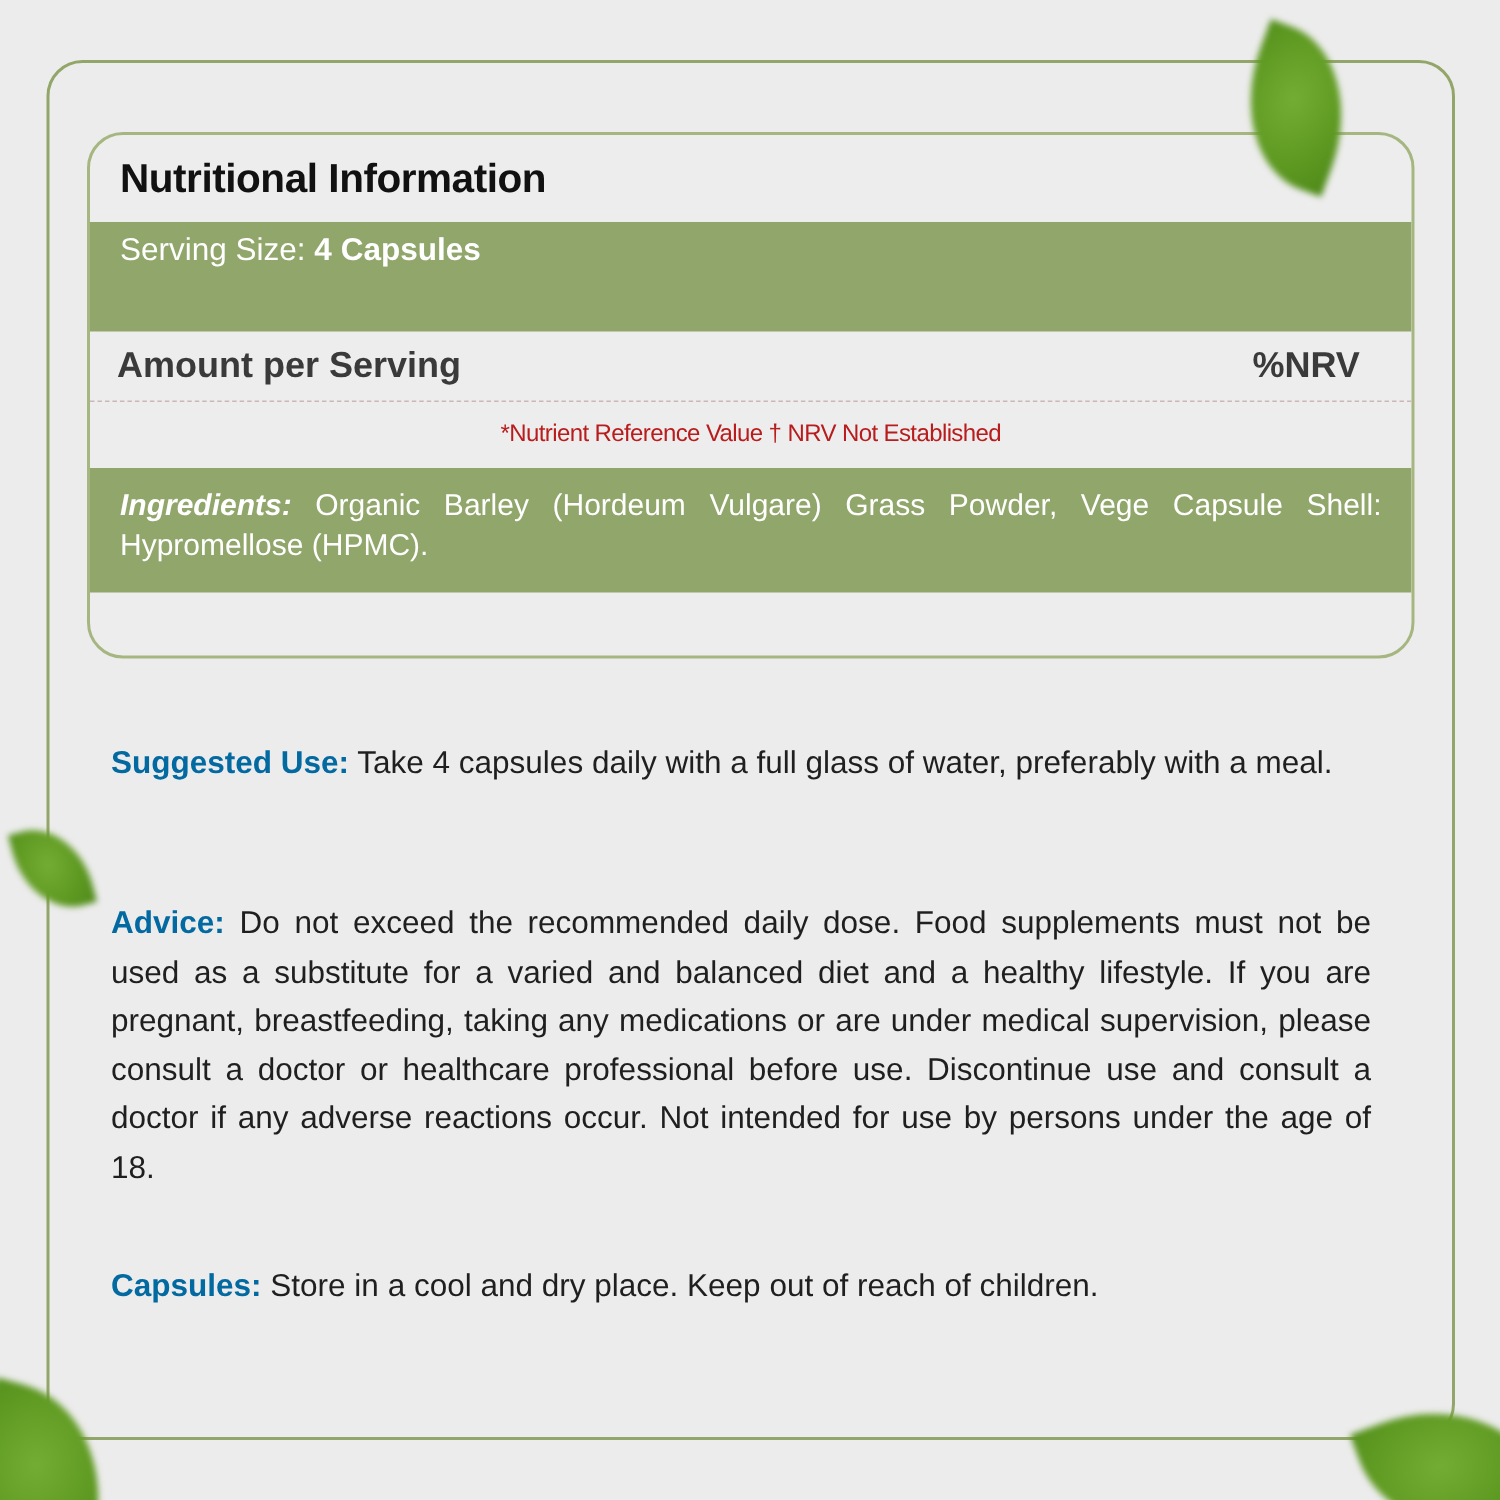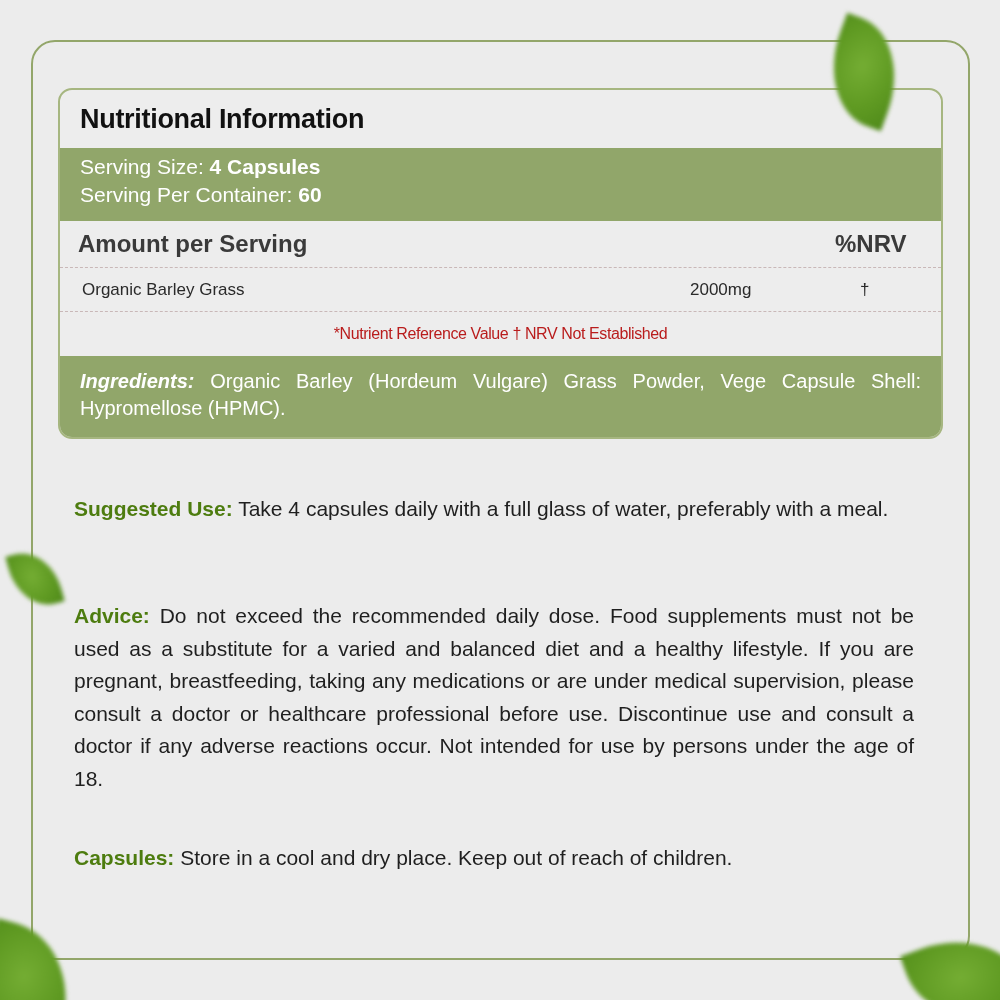--- a/index.html
+++ b/index.html
@@ -15,21 +15,21 @@
       left: 31px; top: 40px;
       width: 939px; height: 920px;
       border: 2px solid #93a66a;
       border-radius: 24px;
     }
     .nutri-table {
       position: absolute;
       left: 58px; top: 88px;
       width: 885px; height: 351px;
       border: 2px solid #a6b680;
-      border-radius: 14px;
+      border-radius: 24px;
       background: #ededed;
       overflow: hidden;
     }
     .nutri-title {
       height: 58px;
       padding-left: 20px;
       display: flex; align-items: center;
       font-size: 27px; font-weight: bold;
       color: #111;
       letter-spacing: -0.3px;
@@ -83,57 +83,48 @@
     }
     .ingredients-band b { font-weight: bold; font-style: italic; }
     .section {
       position: absolute;
       left: 74px; width: 840px;
       font-size: 21px;
       line-height: 32.5px;
       color: #1f1f1f;
       text-align: justify;
     }
-    .section b { font-weight: bold; color: #4d7c0f; }
+    .section b { font-weight: bold; color: #0369a1; }
     .leaf {
       position: absolute;
       background: radial-gradient(ellipse at 45% 45%, #74ad33 0%, #5f9a22 55%, #4f8a1a 100%);
       border-radius: 0 80% 0 80%;
       filter: blur(2px);
     }
   </style>
 </head>
 <body>
 
 <div class="outer-frame"></div>
 
 <div class="nutri-table">
   <div class="nutri-title">Nutritional Information</div>
 
   <div class="serving-band">
     <div>
       <span>Serving Size:</span>
       <b>4 Capsules</b>
     </div>
-    <div>
-      <span>Serving Per Container:</span>
-      <b>60</b>
-    </div>
   </div>
 
   <div class="amount-header">
     <span>Amount per Serving</span>
     <span class="nrv">%NRV</span>
   </div>
 
-  <div class="ingredient-row">
-    <span>Organic Barley Grass</span>
-    <span class="amt">2000mg</span>
-    <span class="nrv-val">†</span>
-  </div>
 
   <div class="footnote">*Nutrient Reference Value † NRV Not Established</div>
 
   <div class="ingredients-band">
     <b>Ingredients:</b>
     <span>Organic Barley (Hordeum Vulgare) Grass Powder, Vege Capsule Shell: Hypromellose (HPMC).</span>
   </div>
 </div>
 
 <div class="section" style="top:493px;">

